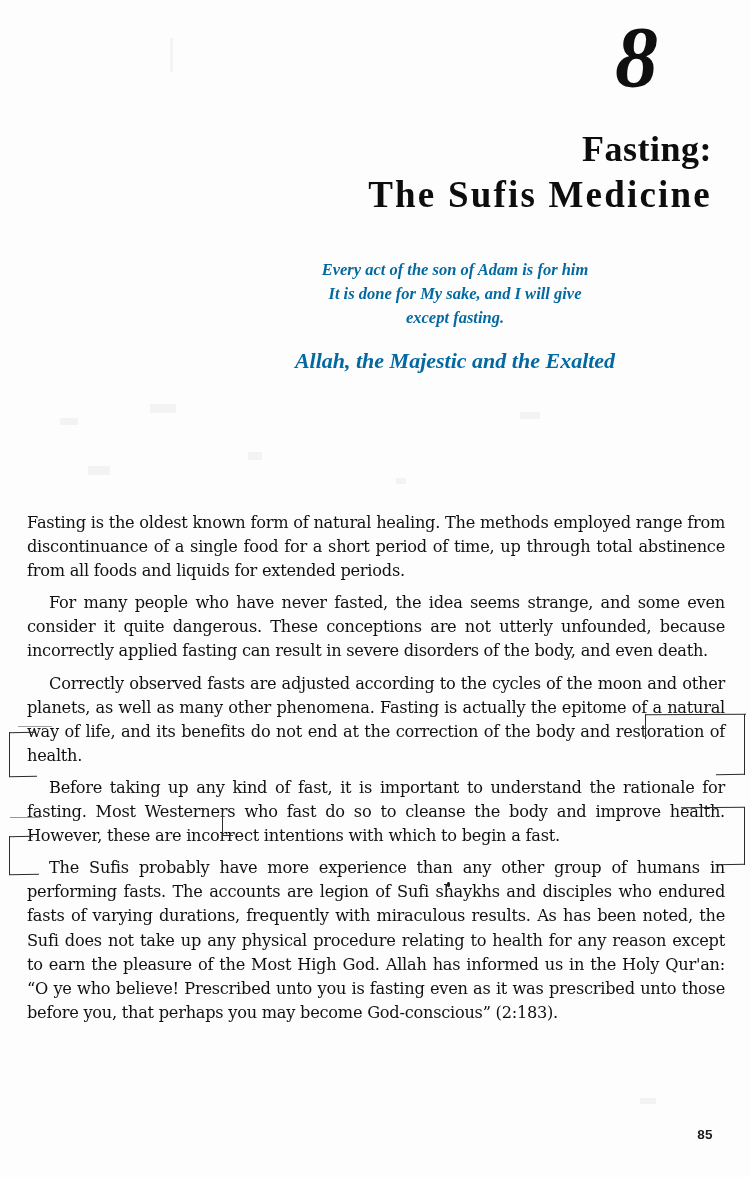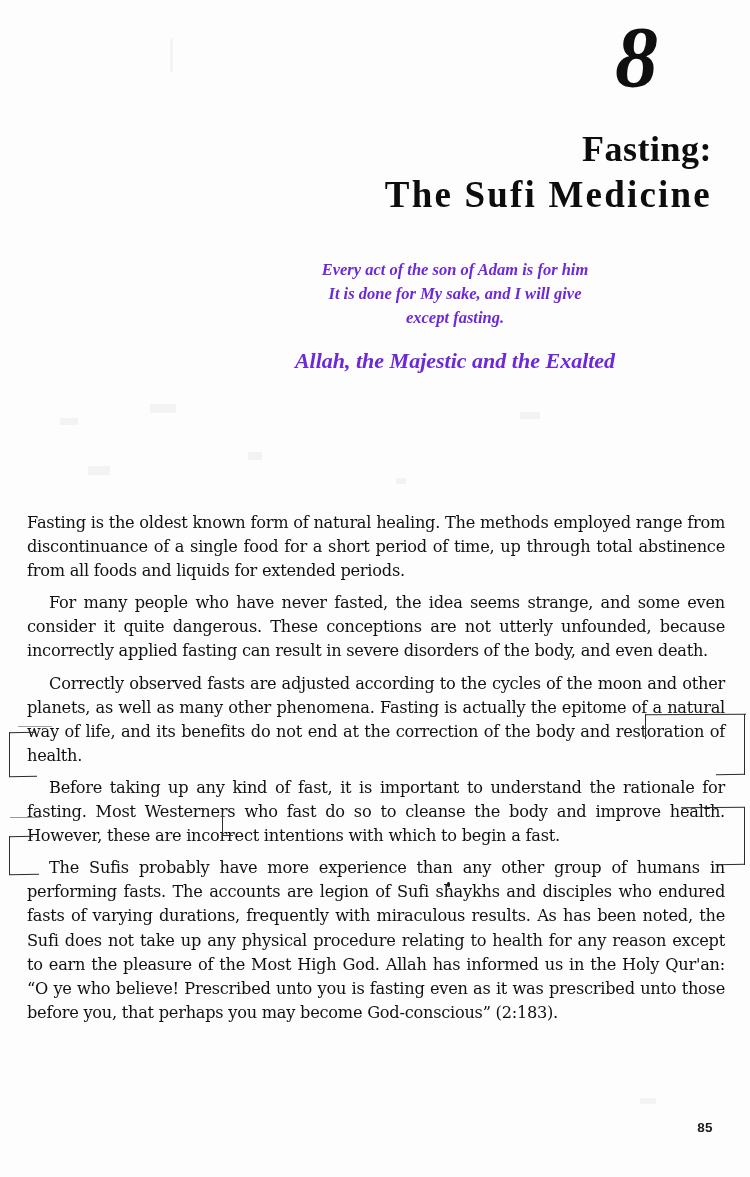--- a/index.html
+++ b/index.html
@@ -73,21 +73,21 @@
     position: absolute;
     left: 215px;
     right: 55px;
     top: 258px;
     text-align: center;
     font-family: "Liberation Serif", "DejaVu Serif", serif;
     font-weight: 700;
     font-style: italic;
     font-size: 16.5px;
     line-height: 1.46;
-    color: #6d28d9;
+    color: #0369a1;
   }
   .epigraph .eline { display: block; }
   .epigraph .attribution {
     display: block;
     margin-top: 15px;
     font-size: 22px;
   }
 
   
   .body-copy {
@@ -131,21 +131,21 @@
     height: 5px;
     background: #1a1a1a;
     border-radius: 40%;
     pointer-events: none;
   }
 
   
   .page-number {
     position: absolute;
     right: 37px;
-    bottom: 42px;
+    bottom: 35px;
     font-family: "Liberation Sans", "DejaVu Sans", sans-serif;
     font-weight: 700;
     font-size: 13.5px;
     color: #1b1b1b;
     letter-spacing: 0.4px;
   }
 </style>
 </head>
 <body>
 
@@ -157,21 +157,21 @@
   <div class="speck" style="left:248px; top:452px; width:14px; height:8px;"></div>
   <div class="speck" style="left:520px; top:412px; width:20px; height:7px;"></div>
   <div class="speck" style="left:88px;  top:466px; width:22px; height:9px;"></div>
   <div class="speck" style="left:396px; top:478px; width:10px; height:6px;"></div>
   <div class="speck" style="left:640px; top:1098px; width:16px; height:6px;"></div>
 
   <div class="chapter-number">8</div>
 
   <div class="chapter-title">
     <span class="tline one">Fasting:</span>
-    <span class="tline two">The Sufi Medicine</span>
+    <span class="tline two">The Sufis Medicine</span>
   </div>
 
   <div class="epigraph">
     <span class="eline">Every act of the son of Adam is for him</span>
     <span class="eline">It is done for My sake, and I will give</span>
     <span class="eline">except fasting.</span>
     <span class="attribution">Allah, the Majestic and the Exalted</span>
   </div>
 
   <div class="body-copy">

